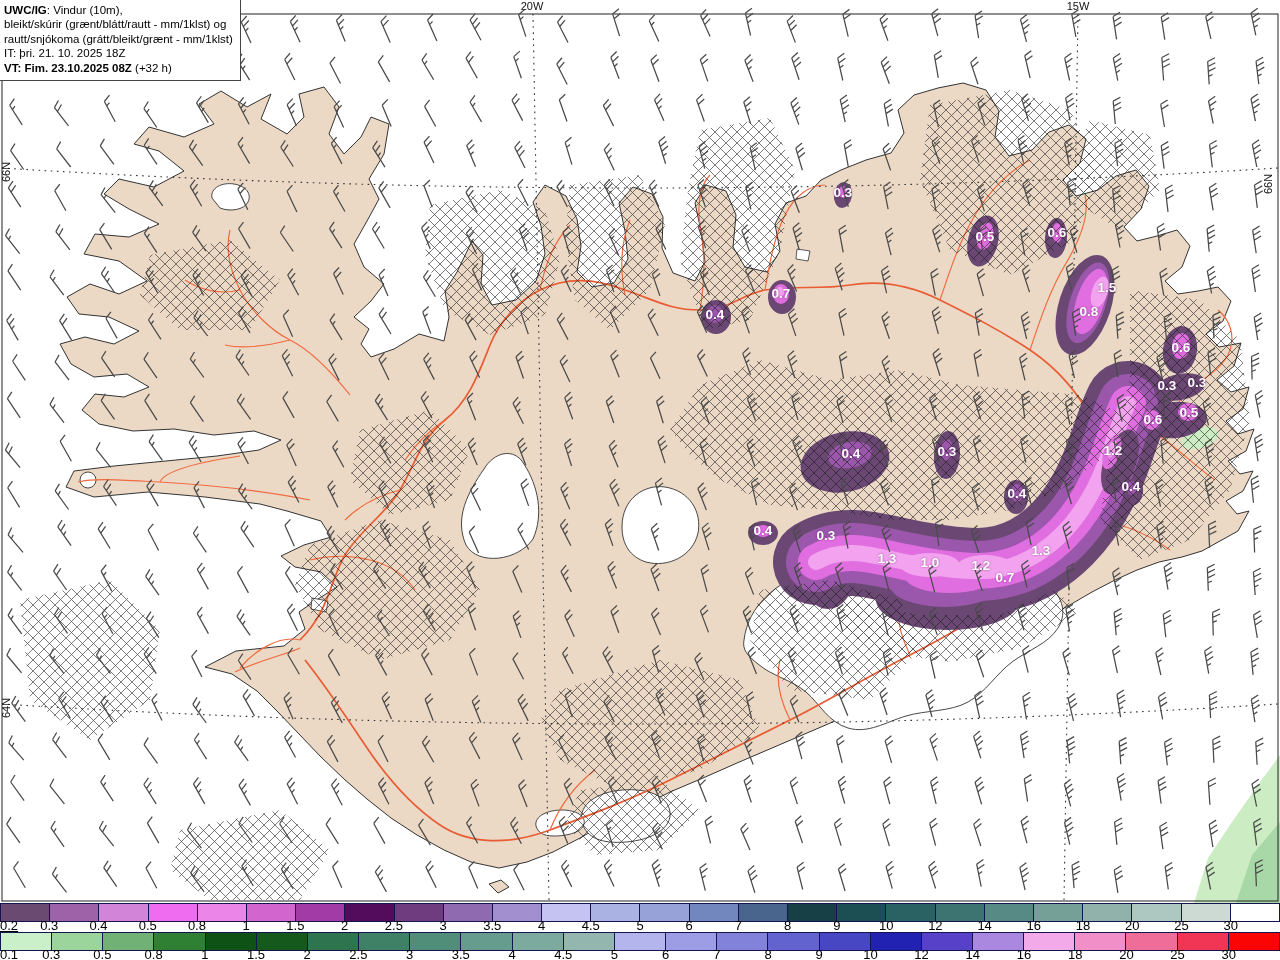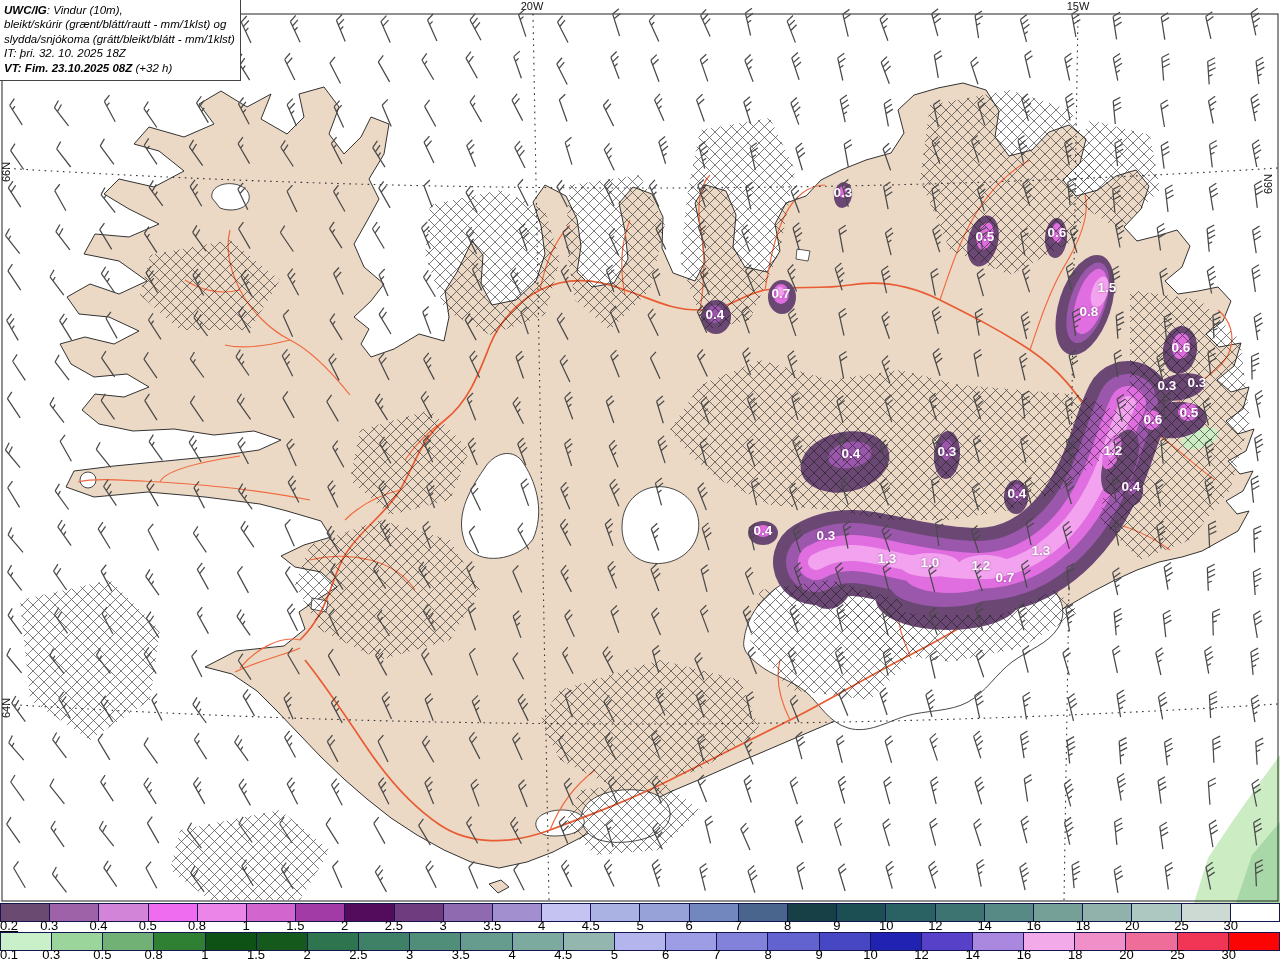--- a/index.html
+++ b/index.html
@@ -3,21 +3,21 @@
 <meta charset="utf-8">
 <style>
   html,body{margin:0;padding:0;background:#fff;}
   .stage{position:relative;width:1280px;height:960px;background:#fff;overflow:hidden;
          font-family:"Liberation Sans",sans-serif;}
   .map-svg{position:absolute;left:0;top:0;}
   
   .titlebox{position:absolute;left:0;top:0;width:232px;background:#fff;
             border:1px solid #444;border-left:none;border-top:none;
             padding:3px 4px 5px 4px;font-size:11.5px;line-height:1.26;color:#000;z-index:5;}
-  .titlebox .tl{white-space:nowrap;font-style:italic;}
+  .titlebox .tl{white-space:nowrap;}
   
   .scales{position:absolute;left:0;top:903px;width:1280px;z-index:6;background:#fff;}
   .scale .boxes{display:flex;height:19px;border:1px solid #14144e;box-sizing:border-box;}
   .scale .boxes .cell{flex:1 1 0;border-right:1px solid #14144e;}
   .scale .boxes .cell:last-child{border-right:none;}
   .scale .labels{position:relative;height:10px;background:#fff;}
   .scale .labels span{position:absolute;top:-2px;font-size:13px;line-height:12px;color:#000;
                       transform:translateX(-50%);white-space:nowrap;}
   .scale .labels span.first{transform:none;}
   
@@ -814,22 +814,22 @@
         <text class="pv" x="930" y="567">1.0</text>
         <text class="pv" x="981" y="570">1.2</text>
         <text class="pv" x="1005" y="582">0.7</text>
         <text class="pv" x="1041" y="555">1.3</text>
       </g>
   </svg>
 
   <div class="titlebox">
     <div class="tl"><b>UWC/IG</b><span>: Vindur (10m),</span></div>
     <div class="tl">bleikt/skúrir (grænt/blátt/rautt - mm/1klst) og</div>
-    <div class="tl">slydda/snjókoma (grátt/bleikt/blátt - mm/1klst)</div>
-    <div class="tl">IT: þri. 32. 10. 2025 18Z</div>
+    <div class="tl">rautt/snjókoma (grátt/bleikt/grænt - mm/1klst)</div>
+    <div class="tl">IT: þri. 21. 10. 2025 18Z</div>
     <div class="tl"><b>VT: Fim. 23.10.2025 08Z</b><span> (+32 h)</span></div>
   </div>
 
   <div class="scales">
     <div class="scale">
       <div class="boxes" id="sleet-boxes">
           <div class="cell" style="background: rgb(106, 74, 112);"></div>
           <div class="cell" style="background: rgb(157, 98, 167);"></div>
           <div class="cell" style="background: rgb(210, 133, 216);"></div>
           <div class="cell" style="background: rgb(239, 108, 240);"></div>

